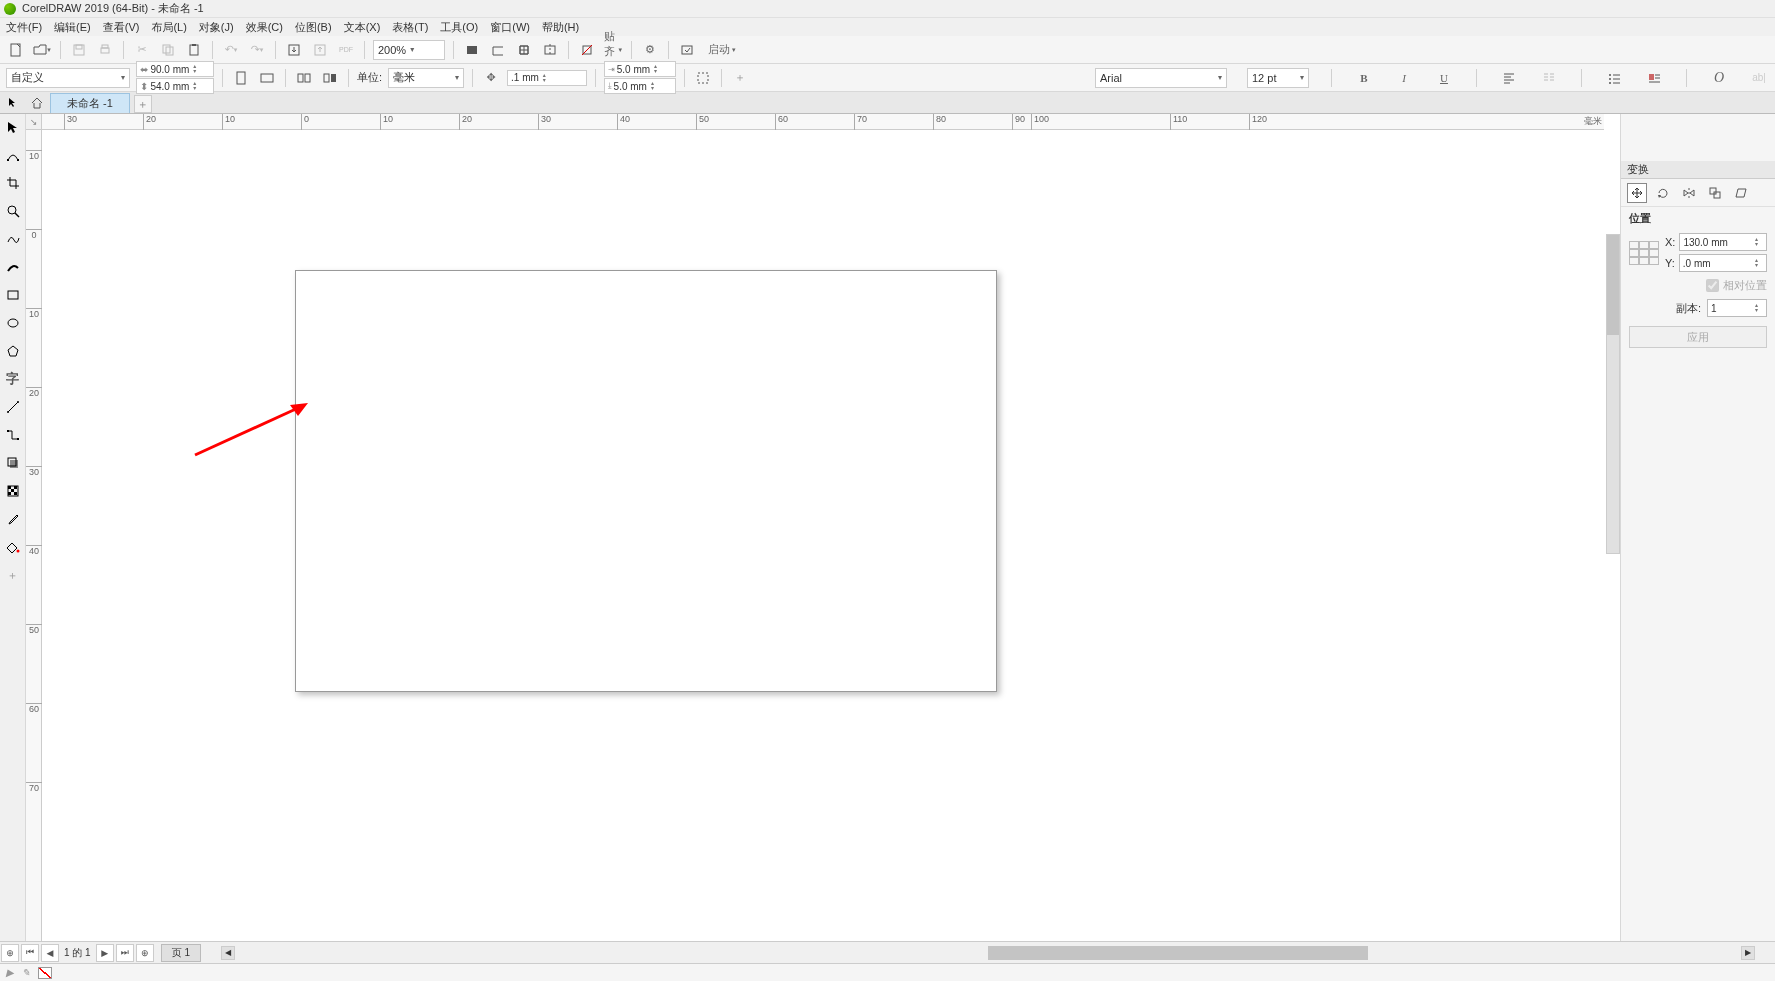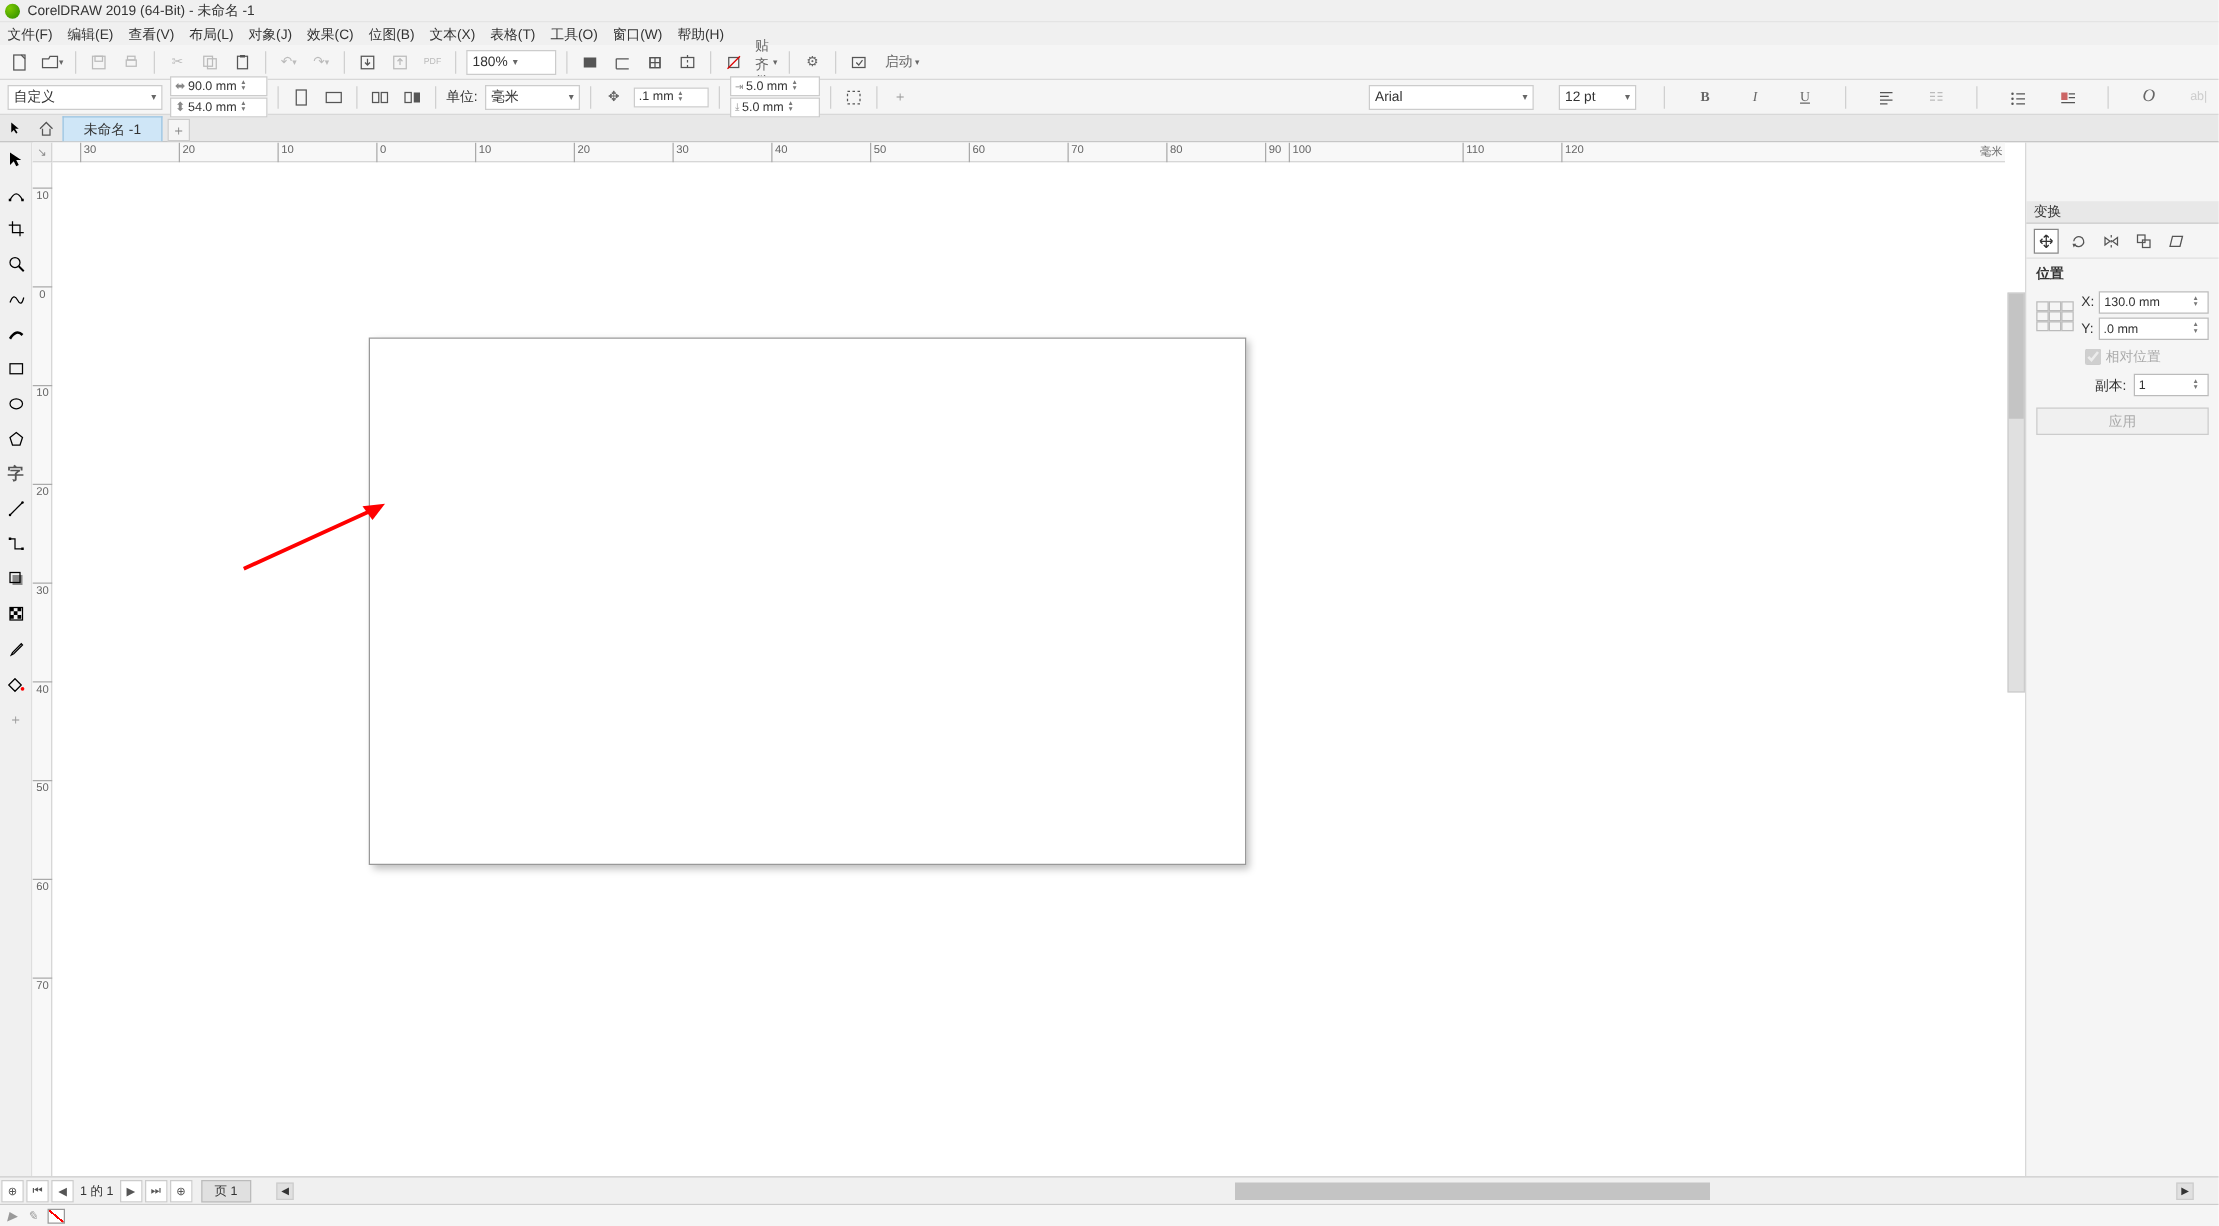--- a/index.html
+++ b/index.html
@@ -143,21 +143,21 @@
     </div>
   <div class="tbtn disabled">
       <svg width="14" height="14">
         <rect x="2" y="2" width="10" height="10" fill="none" stroke="#bbb"></rect>
         <path d="M7 9 v-5 M5 6 l2 -2 l2 2" stroke="#bbb" fill="none"></path>
       </svg>
     </div>
   <div class="tbtn disabled" style="font-size:7px;color:#bbb">PDF</div>
   <div class="sep"></div>
   <div class="combo" style="width:72px">
-      <span>180%</span>
+      <span>200%</span>
       <span class="caret">▾</span>
     </div>
   <div class="sep"></div>
   <div class="tbtn">
       <svg width="14" height="14">
         <rect x="2" y="3" width="10" height="8" fill="#555"></rect>
       </svg>
     </div>
   <div class="tbtn">
       <svg width="14" height="14">
@@ -250,21 +250,21 @@
       </svg>
     </div>
   <div class="sep"></div>
   <span class="lbl">单位:</span>
   <div class="combo" style="width:76px">
       <span>毫米</span>
       <span class="caret" style="margin-left:auto">▾</span>
     </div>
   <div class="sep"></div>
   <div class="tbtn">✥</div>
-  <div class="spin" style="width:60px">
+  <div class="spin" style="width:80px">
       <span>.1 mm</span>
       <span class="arrows">
         <span>▴</span>
         <span>▾</span>
       </span>
     </div>
   <div class="sep"></div>
   <div style="display:flex;flex-direction:column;gap:1px">
     <div class="spin" style="width:72px">
         <span style="color:#888;margin-right:2px;font-size:8px">⇥</span>
@@ -552,21 +552,21 @@
           <div class="fld">
               <span>.0 mm</span>
               <span class="sp">
                 <span>▴</span>
                 <span>▾</span>
               </span>
             </div>
         </div>
       </div>
     </div>
-    <div class="row" style="justify-content:center">
+    <div class="row" style="justify-content:flex-end">
         <label class="chk">
           <input type="checkbox" checked="" disabled="" style=""> 
           <span>相对位置</span>
         </label>
       </div>
     <div class="row" style="justify-content:flex-end">
       <span class="lbl">副本:</span>
       <div class="fld" style="flex:0 0 60px">
           <span>1</span>
           <span class="sp">

